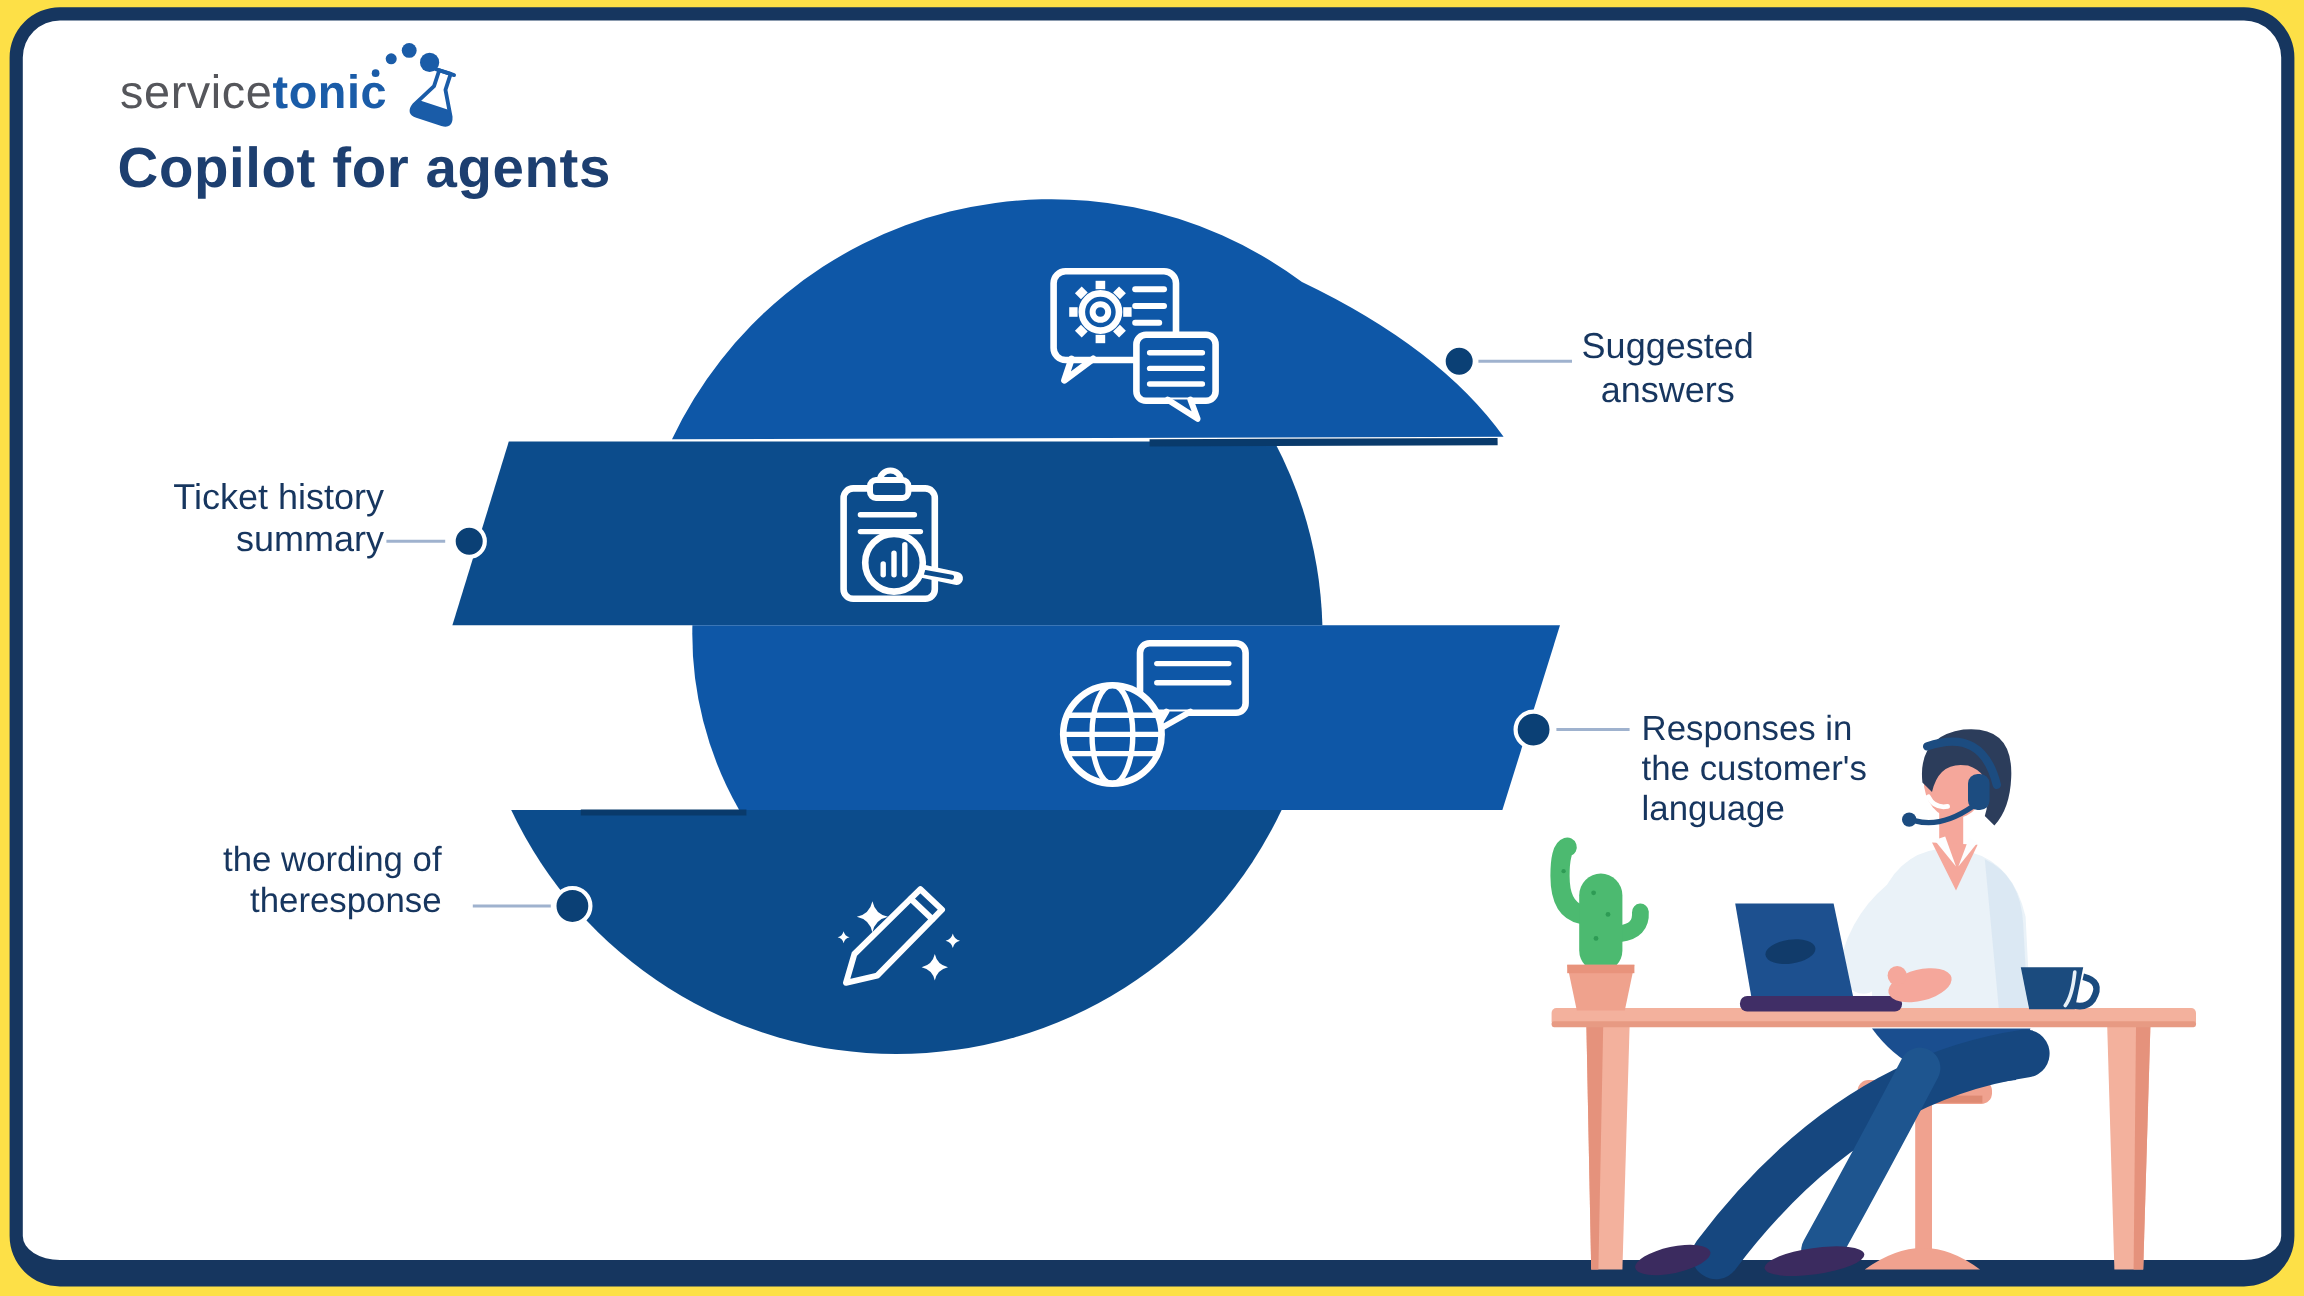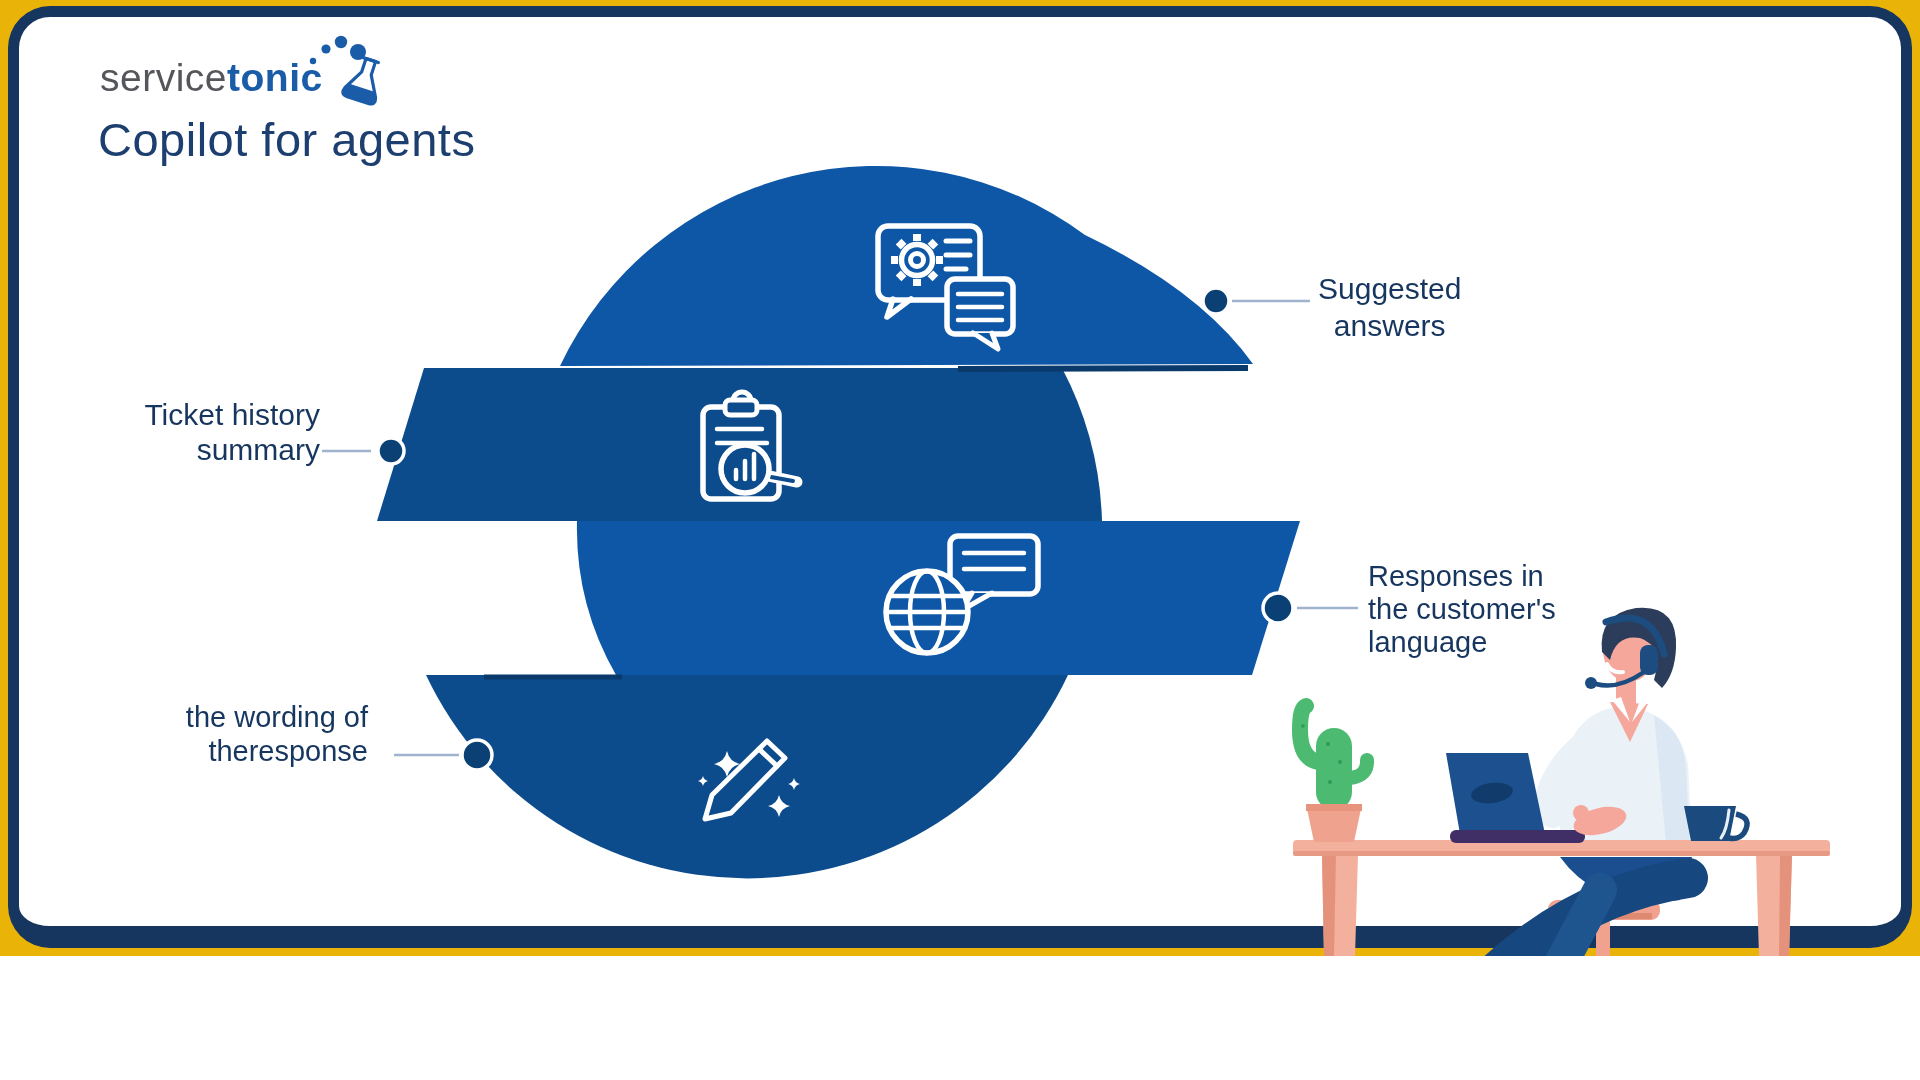--- a/index.html
+++ b/index.html
@@ -1,29 +1,29 @@
 <!DOCTYPE html>
 <html><head>
 <meta charset="utf-8">
 <style>
   html,body{margin:0;padding:0;background:#ffffff;}
-  #stage{position:relative;width:1920px;height:956px;overflow:hidden;
-         font-family:"Liberation Sans","DejaVu Sans",sans-serif;background:#eab308;}
+  #stage{position:relative;width:1920px;height:1080px;overflow:hidden;
+         font-family:"Liberation Sans","DejaVu Sans",sans-serif;background:#fde047;}
   .frame{position:absolute;left:8px;top:6px;right:8px;bottom:8px;
          border:11px solid #16365F;border-bottom-width:22px;border-radius:42px;background:#fff;}
   .logo{position:absolute;left:100px;top:56px;font-size:39px;letter-spacing:.5px;white-space:nowrap;}
   .logo .svc{color:#55565B;font-weight:400;}
   .logo .ton{color:#1A5CA8;font-weight:700;}
   .logo-flask{position:absolute;left:306px;top:32px;}
-  .title{position:absolute;left:98px;top:112px;font-size:47px;font-weight:400;color:#1D3F70;letter-spacing:.5px;}
+  .title{position:absolute;left:98px;top:112px;font-size:47px;font-weight:700;color:#1D3F70;letter-spacing:.5px;}
   .feat{position:absolute;color:#17365F;font-weight:500;}
   .feat div{white-space:nowrap;}
   .feat.f1{left:1318px;top:270px;font-size:30px;line-height:37px;text-align:center;}
   .feat.f2{left:0;top:397px;width:308px;font-size:30px;line-height:35px;text-align:right;margin-left:12px;}
-  .feat.f3{left:1368px;top:560px;font-size:29px;line-height:33px;text-align:left;}
+  .feat.f3{left:1368px;top:592px;font-size:29px;line-height:33px;text-align:left;}
   .feat.f4{left:0;top:700px;width:368px;font-size:29px;line-height:34px;text-align:right;}
   svg{position:absolute;left:0;top:0;}
   .icon-stroke{stroke:#FFFFFF;fill:none;stroke-linecap:round;stroke-linejoin:round;}
 </style>
 </head>
 <body>
 
 <div id="stage">
   <div class="frame"></div>
 

